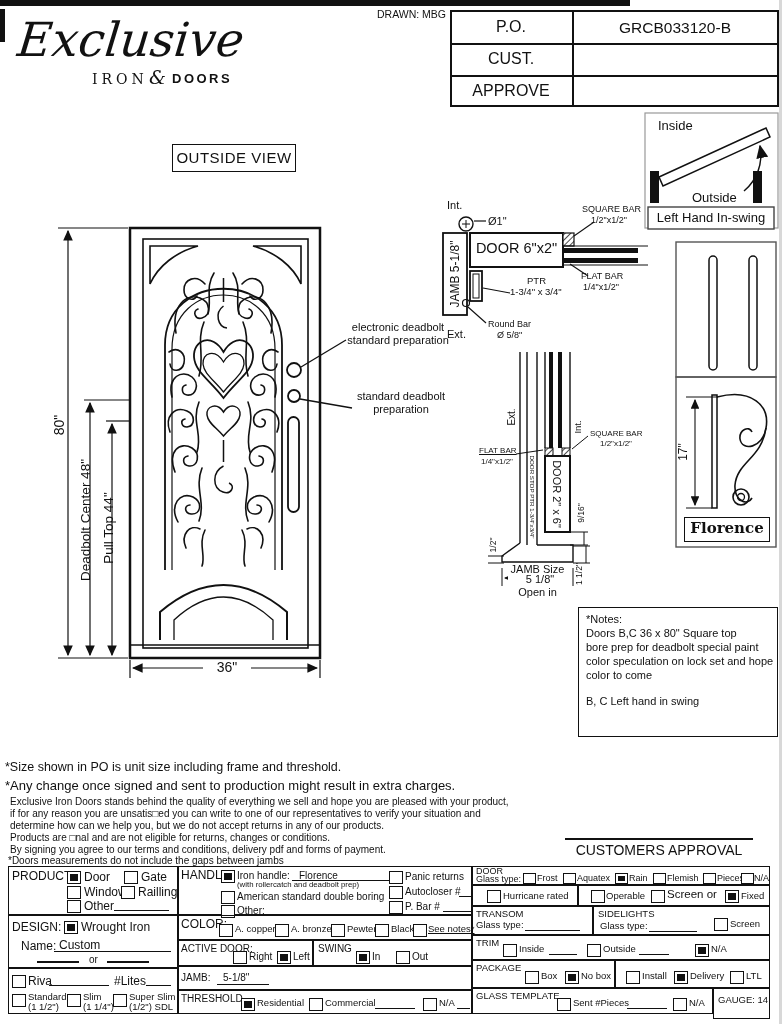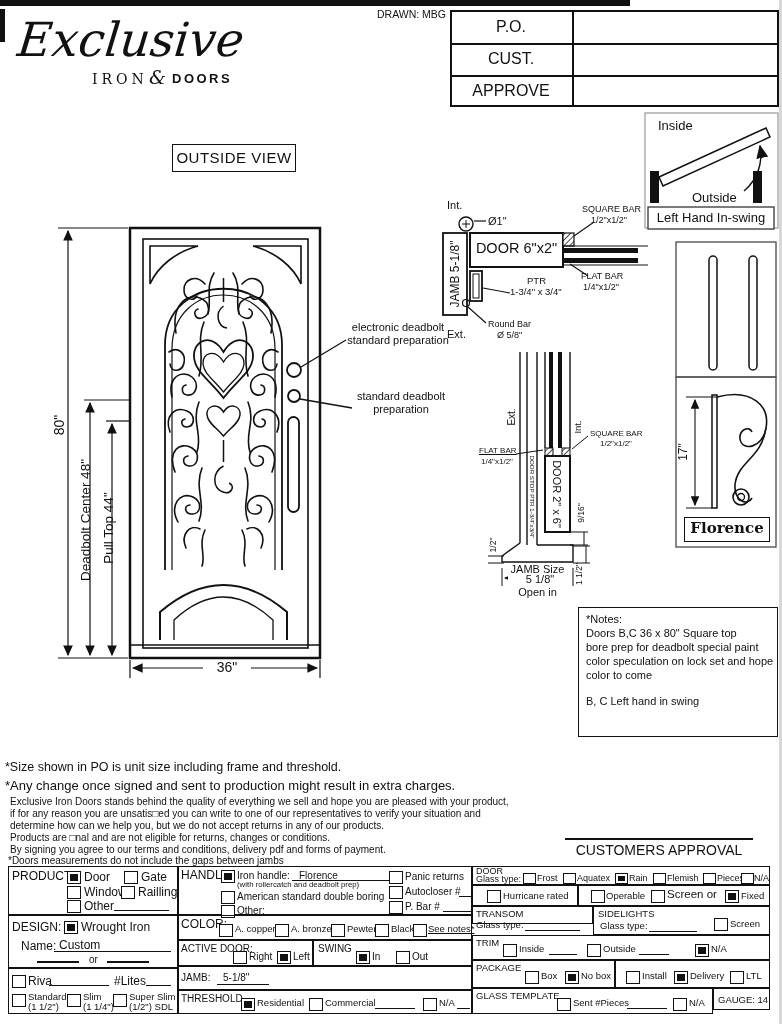--- a/index.html
+++ b/index.html
@@ -166,20 +166,21 @@
 <div class="lbl" style="left:149px;top:67px;font-family:'DejaVu Serif',serif;font-style:italic;font-size:19px">&amp;</div>
 <div class="lbl" style="left:172px;top:72px;font-size:13px;font-weight:bold;letter-spacing:2.5px">DOORS</div>
 
 <div class="lbl" style="left:360px;top:9px;width:86px;text-align:right;font-size:10.5px">DRAWN: MBG</div>
 
 <div class="box" style="left:450px;top:10px;width:329px;height:97px;border-width:2px">
   <div style="position:absolute;left:120px;top:0;bottom:0;border-left:2px solid #111"></div>
   <div style="position:absolute;left:0;right:0;top:31px;border-top:2px solid #111"></div>
   <div style="position:absolute;left:0;right:0;top:63px;border-top:2px solid #111"></div>
   <div class="lbl ctr" style="left:0;top:6px;width:118px;font-size:16px">P.O.</div>
+  <div class="lbl ctr" style="left:120px;top:7px;width:206px;font-size:15.5px">GRCB033120-B</div>
   <div class="lbl ctr" style="left:0;top:38px;width:118px;font-size:16px">CUST.</div>
   <div class="lbl ctr" style="left:120px;top:39px;width:206px;font-size:15.5px"></div>
   <div class="lbl ctr" style="left:0;top:70px;width:118px;font-size:16px">APPROVE</div>
   <div class="lbl ctr" style="left:120px;top:71px;width:206px;font-size:15.5px"></div>
 </div>
 
 <div class="lbl" style="left:658px;top:119px;font-size:13px">Inside</div>
 <div class="lbl" style="left:692px;top:191px;font-size:13px">Outside</div>
 <div class="lbl ctr" style="left:648px;top:211px;width:126px;font-size:13px">Left Hand In-swing</div>
 
@@ -375,21 +376,21 @@
   <span class="lbl f95" style="left:30px;top:5px">Hurricane rated</span>
 </div>
 <div class="cell" style="left:578px;top:885px;width:192px;height:21px">
   <span class="cb" style="left:12px;top:4px"></span>
   <span class="lbl f95" style="left:27px;top:5px">Operable</span>
   <span class="cb" style="left:72px;top:4px"></span>
   <span class="lbl" style="left:88px;top:2px;font-size:11.5px">Screen or</span>
   <span class="cb on" style="left:146px;top:4px"></span>
   <span class="lbl f95" style="left:162px;top:5px">Fixed</span>
 </div>
-<div class="cell" style="left:472px;top:906px;width:121px;height:18px">
+<div class="cell" style="left:472px;top:906px;width:121px;height:29px">
   <span class="lbl f95" style="left:3px;top:2px">TRANSOM</span>
   <span class="lbl f95" style="left:3px;top:13px">Glass type:</span>
   <span class="bl" style="left:52px;top:22px;width:55px"></span>
 </div>
 <div class="cell" style="left:593px;top:906px;width:177px;height:29px">
   <span class="lbl f95" style="left:4px;top:2px">SIDELIGHTS</span>
   <span class="lbl f95" style="left:6px;top:14px">Glass type:</span>
   <span class="bl" style="left:55px;top:23px;width:48px"></span>
   <span class="cb" style="left:120px;top:11px"></span>
   <span class="lbl f95" style="left:136px;top:12px">Screen</span>
@@ -421,17 +422,17 @@
   <span class="lbl f95" style="left:130px;top:10px">LTL</span>
 </div>
 <div class="cell" style="left:472px;top:988px;width:241px;height:26px">
   <span class="lbl f95" style="left:3px;top:2px">GLASS TEMPLATE</span>
   <span class="cb" style="left:84px;top:9px"></span>
   <span class="lbl f95" style="left:100px;top:9px">Sent #Pieces</span>
   <span class="bl" style="left:154px;top:18px;width:40px"></span>
   <span class="cb" style="left:200px;top:9px"></span>
   <span class="lbl f95" style="left:216px;top:9px">N/A</span>
 </div>
-<div class="cell" style="left:713px;top:988px;width:57px;height:22px">
+<div class="cell" style="left:713px;top:988px;width:57px;height:31px">
   <span class="lbl f95" style="left:4px;top:6px">GAUGE: 14</span>
 </div>
 
 <div style="position:absolute;left:779px;top:0;width:3px;height:1024px;background:#d8d8d8"></div>
 
 </body></html>

